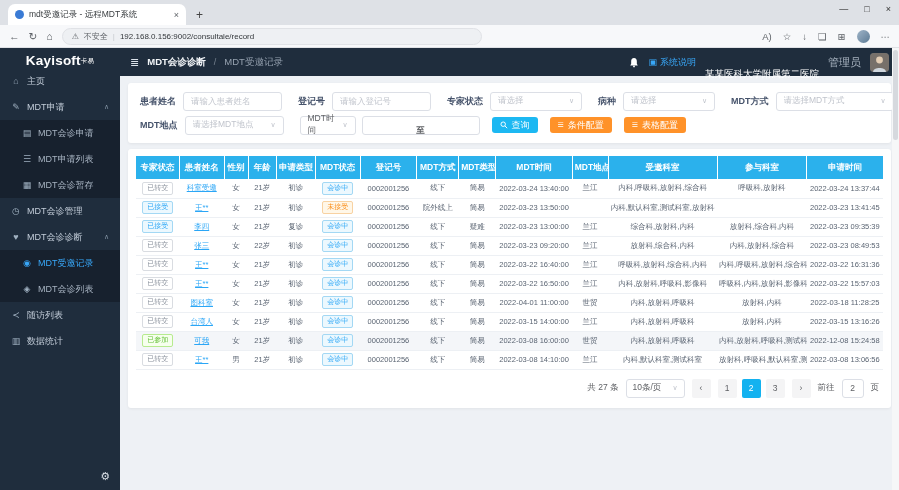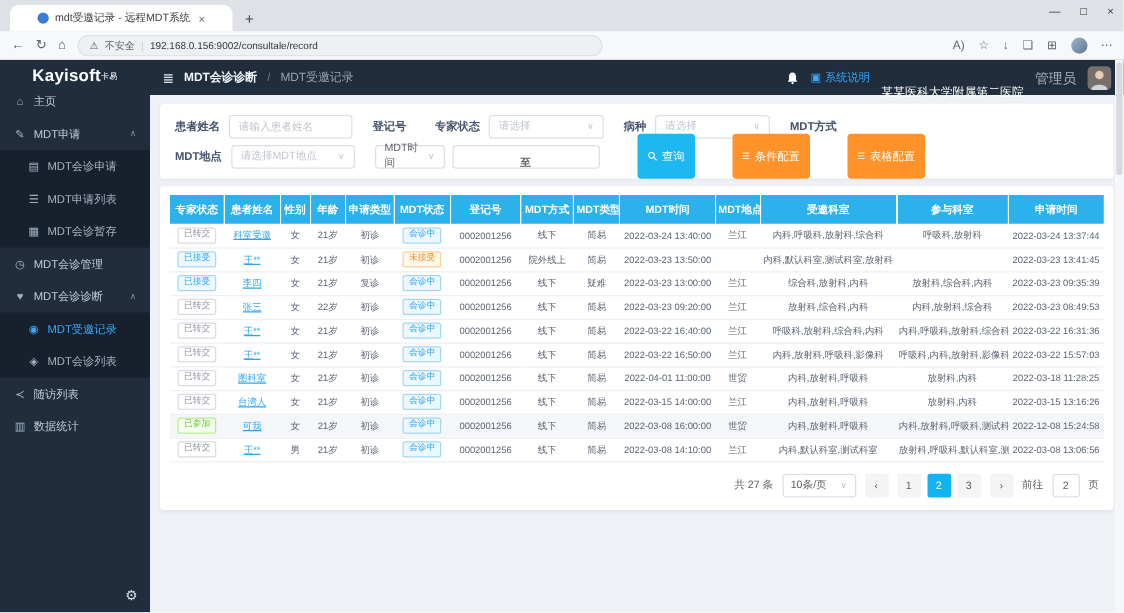--- a/index.html
+++ b/index.html
@@ -2,21 +2,21 @@
 <html><head>
 <meta charset="utf-8">
 <style>
   * { margin:0; padding:0; box-sizing:border-box; }
   html,body { width:899px; height:490px; font-family:"Liberation Sans","DejaVu Sans",sans-serif; background:#fff; }
   .screen { position:relative; width:899px; height:490px; overflow:hidden; background:#eef1f5; }
 
   
   .tabstrip { height:25px; background:#dee1e6; display:flex; align-items:flex-end; position:relative; }
   .tab { height:21px; width:178px; background:#fff; border-radius:7px 7px 0 0; margin-left:8px;
-         display:flex; align-items:center; gap:5px; padding:0 22px; font-size:8.5px; color:#3c4043; }
+         display:flex; align-items:center; gap:5px; padding:0 7px; font-size:8.5px; color:#3c4043; }
   .favicon { width:9px; height:9px; border-radius:50%; background:#3a7bd5; flex:0 0 auto; }
   .tab-title { flex:1; white-space:nowrap; overflow:hidden; }
   .tab-x { color:#5f6368; font-size:9px; }
   .newtab { color:#444; font-size:12px; margin-left:10px; padding-bottom:3px; }
   .wincontrols { position:absolute; right:8px; top:4px; display:flex; gap:16px; font-size:9px; color:#333; }
   .addrbar { height:23px; background:#f7f8fa; border-bottom:1px solid #dfe1e5; display:flex; align-items:center; padding:0 9px; gap:9px; }
   .navic { color:#5f6368; font-size:10.5px; }
   .urlpill { width:420px; height:17px; background:#eef0f3; border:1px solid #e0e2e6; border-radius:9px;
              display:flex; align-items:center; gap:5px; padding:0 9px; font-size:8px; color:#5f6368; }
   .urlpill .sep { color:#c6c9ce; }
@@ -69,22 +69,22 @@
   .chk { width:9px; height:9px; border:1px solid #dcdfe6; border-radius:2px; background:#fff; margin-right:4px; }
   .opt-label { font-size:9px; color:#606266; }
   .vdiv { color:#e0e3e8; margin:0 9px; font-size:10px; }
   .radio { width:9px; height:9px; border:1px solid #dcdfe6; border-radius:50%; background:#fff; margin-right:4px; position:relative; }
   .radio.on { background:#2ba6f6; border-color:#2ba6f6; }
   .radio.on::after { content:""; position:absolute; left:3px; top:3px; width:3px; height:3px; border-radius:50%; background:#fff; }
   .ropt { display:flex; align-items:center; margin-right:10px; }
   .ropt.on .opt-label { color:#2ba6f6; }
   .daterange { gap:4px;flex-direction:column; }
   .to-label { color:#606266; font-weight:bold; font-size:8.5px; }
-  .btn { height:36px; border:none; border-radius:3px; color:#fff; font-size:9px;
-         display:inline-flex; align-items:center; gap:4px; padding:0 8px; margin-left:30px; cursor:pointer; }
+  .btn { height:16px; border:none; border-radius:3px; color:#fff; font-size:9px;
+         display:inline-flex; align-items:center; gap:4px; padding:0 8px; margin-left:12px; cursor:pointer; }
   .btn-query { background:#1cb8f2; }
   .btn-orange { background:#ff9229; }
   .btn .bic { font-size:7px; }
 
   
   .table-card { margin-top:6px; padding:7px 8px 2px; }
   table { width:100%; border-collapse:collapse; table-layout:fixed; }
   thead th { background:#2bb1ec; color:#fff; font-size:8.5px; font-weight:bold; height:23px;
              padding:0 2px; border-right:1px solid rgba(255,255,255,.35); white-space:nowrap; overflow:hidden; }
   thead th:last-child { border-right:none; }
@@ -242,37 +242,42 @@
       <div class="content">
 
         <div class="card filter-card">
           <div class="frow">
             <div class="fgroup">
               <span class="flabel">患者姓名</span>
               <input class="fbox w100" placeholder="请输入患者姓名" style="">
             </div>
             <div class="fgroup">
               <span class="flabel">登记号</span>
+              <input class="fbox w100" placeholder="请输入登记号" style="">
             </div>
             <div class="fgroup">
               <span class="flabel">专家状态</span>
               <div class="fbox w92">
                 <span class="ph">请选择</span>
                 <span class="sel-chev">∨</span>
               </div>
             </div>
             <div class="fgroup">
               <span class="flabel">病种</span>
               <div class="fbox w92">
                 <span class="ph">请选择</span>
                 <span class="sel-chev">∨</span>
               </div>
             </div>
             <div class="fgroup">
               <span class="flabel">MDT方式</span>
+              <div class="fbox w118">
+                <span class="ph">请选择MDT方式</span>
+                <span class="sel-chev">∨</span>
+              </div>
             </div>
           </div>
           <div class="frow">
             <div class="fgroup">
               <span class="flabel">MDT地点</span>
               <div class="fbox w100">
                 <span class="ph">请选择MDT地点</span>
                 <span class="sel-chev">∨</span>
               </div>
             </div>

